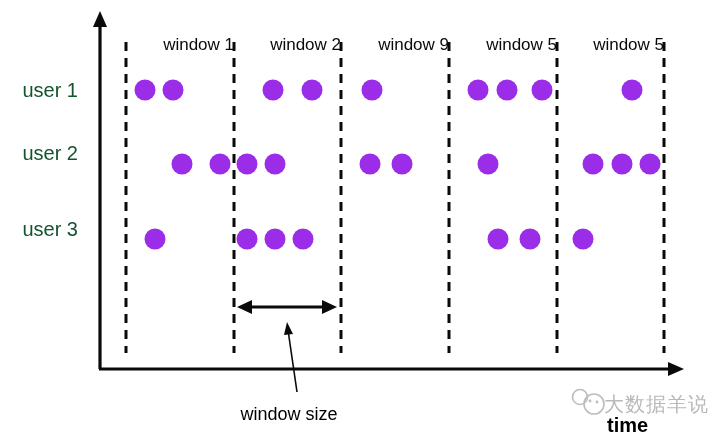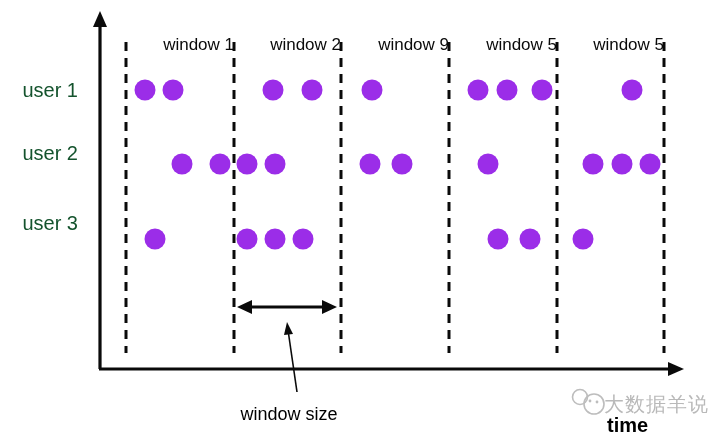--- a/index.html
+++ b/index.html
@@ -5,21 +5,21 @@
   html,body{margin:0;padding:0;background:#fff;}
   .canvas{
     position:relative;width:720px;height:435px;background:#ffffff;overflow:hidden;
     font-family:"Liberation Sans", sans-serif;color:#000;
   }
   .canvas svg{position:absolute;left:0;top:0;}
   .label{position:absolute;white-space:nowrap;}
   .user-label{left:18px;width:60px;text-align:right;font-size:20px;line-height:22px;color:#14532d;}
   .user-label.u1{top:79px;}
   .user-label.u2{top:142px;}
-  .user-label.u3{top:212px;}
+  .user-label.u3{top:218px;}
   .window-label{top:35px;width:108px;text-align:right;font-size:17px;line-height:20px;color:#0a0a0a;}
   .window-label.w1{left:126px;}
   .window-label.w2{left:233px;}
   .window-label.w3{left:341px;}
   .window-label.w4{left:449px;}
   .window-label.w5{left:556px;}
   .time-label{left:607px;top:380px;font-size:20px;font-weight:bold;z-index:3;margin-top:34px;}
   .window-size-label{left:209px;top:404px;width:160px;text-align:center;font-size:18px;z-index:2;}
   .watermark-text{left:604px;top:391px;font-size:20px;letter-spacing:1px;color:#b9b9b9;z-index:1;}
 </style>

